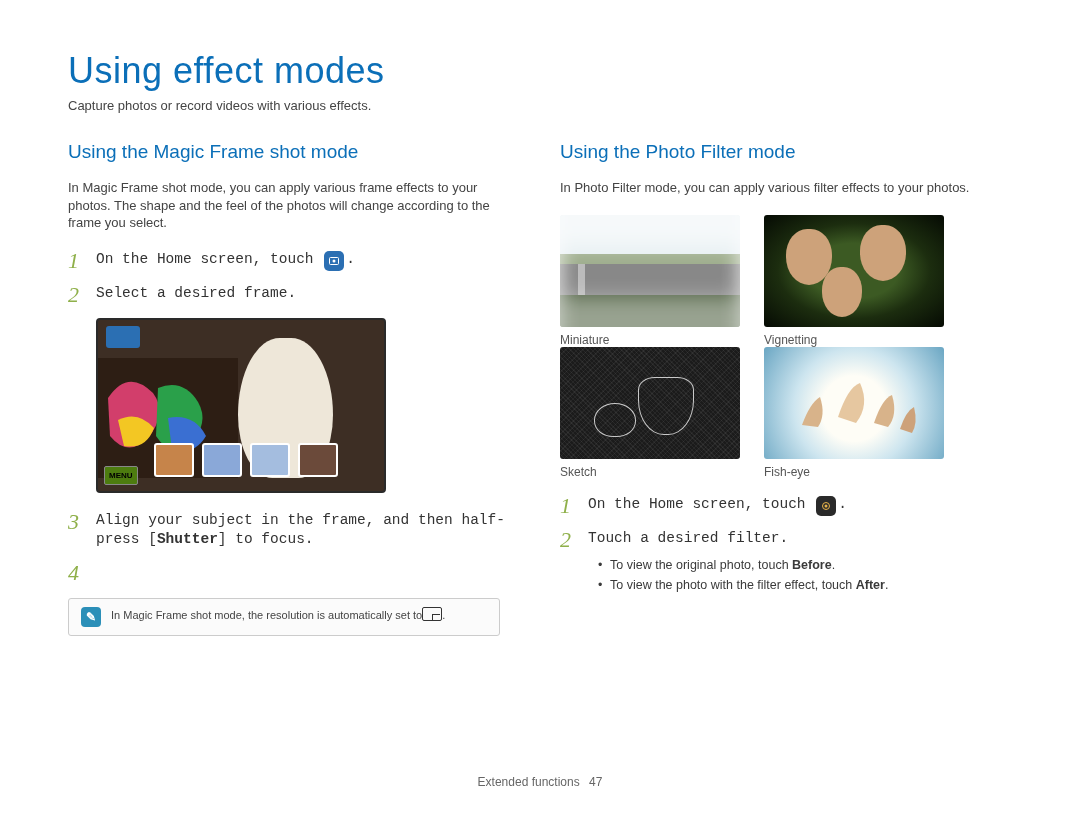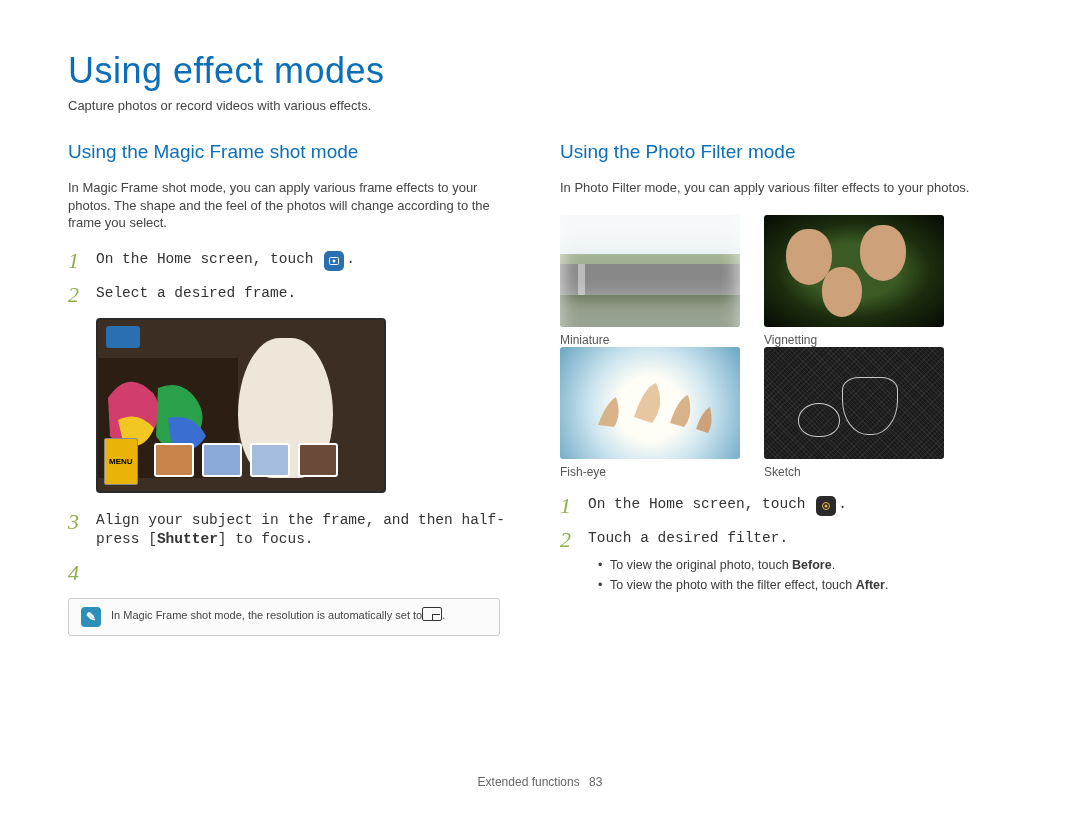--- a/index.html
+++ b/index.html
@@ -16,21 +16,21 @@
   .step-text { font-size: 14.5px; color: #333; line-height: 1.35; font-family: Liberation Mono, monospace; }
   .step-text b { font-weight: 700; }
   .icon-pill { display: inline-flex; align-items: center; justify-content: center; width: 20px; height: 20px; border-radius: 5px; vertical-align: -4px; margin: 0 2px; }
   .icon-pill.blue { background: #2b6fb3; }
   .icon-pill.dark { background: #2a2a2a; }
   .icon-pill svg { width: 12px; height: 12px; }
   .screenshot-frame { width: 290px; height: 175px; border: 2px solid #2a2a2a; border-radius: 4px; background: #3d2e24; margin: 6px 0 18px 28px; position: relative; overflow: hidden; }
   .mural { position: absolute; inset: 0; }
   .graffiti { position: absolute; left: 0; top: 38px; width: 140px; height: 120px; }
   .silhouette { position: absolute; left: 140px; top: 18px; width: 95px; height: 140px; background: #eee7d9; border-radius: 44% 44% 36% 36% / 55% 55% 45% 45%; }
-  .menu-badge { position: absolute; left: 6px; bottom: 6px; background: #eab308; color: #000; font-size: 8px; font-weight: 700; padding: 18px 4px; border-radius: 2px; border: 1px solid #888; }
+  .menu-badge { position: absolute; left: 6px; bottom: 6px; background: #4d7c0f; color: #000; font-size: 8px; font-weight: 700; padding: 4px 4px; border-radius: 2px; border: 1px solid #888; }
   .corner-icon { position: absolute; left: 8px; top: 6px; width: 34px; height: 22px; background: #2b6fb3; border-radius: 3px; }
   .thumb { position: absolute; width: 40px; height: 34px; border: 2px solid #fff; border-radius: 3px; }
   .note-box { display: flex; align-items: flex-start; gap: 10px; border: 1px solid #ccc; padding: 8px 12px; border-radius: 3px; background:#fbfbfb; margin: 14px 0 0 0; width: 432px; }
   .note-icon { width: 20px; height: 20px; background: #2b8fb8; border-radius: 4px; display: flex; align-items: center; justify-content: center; color: #fff; font-size: 12px; font-weight: bold; flex-shrink: 0; }
   .note-text { font-size: 11px; color: #444; font-weight: 400; display: flex; align-items: flex-end; flex-wrap: wrap; }
   .size-icon { display: inline-block; width: 20px; height: 14px; border: 1.5px solid #333; border-radius: 2px; position: relative; vertical-align: middle; }
   .size-icon::after { content:""; position:absolute; right:1px; bottom:0px; width:7px; height:5px; border-left:1.5px solid #333; border-top:1.5px solid #333; }
   .filter-grid { display: grid; grid-template-columns: 180px 180px; gap: 0 24px; margin: 4px 0 16px 0; }
   .filter-cell { }
   .filter-sample { width: 180px; height: 112px; border-radius: 3px; margin-bottom: 6px; position: relative; overflow: hidden; }
@@ -133,37 +133,37 @@
         </div>
         <div class="filter-cell">
           <div class="filter-sample sample-vignette">
             <div class="face" style="left:22px; top:14px;"></div>
             <div class="face" style="left:96px; top:10px;"></div>
             <div class="face" style="left:58px; top:52px; width:40px; height:50px;"></div>
           </div>
           <div class="filter-label">Vignetting</div>
         </div>
         <div class="filter-cell">
+          <div class="filter-sample sample-sketch">
+            <div class="pitcher"></div>
+            <div style="position:absolute; left:34px; top:56px; width:42px; height:34px; border:1.5px solid #c9c9c9; border-radius:50% 50% 46% 46%;"></div>
+          </div>
+          <div class="filter-label">Sketch</div>
+        </div>
+        <div class="filter-cell">
           <div class="filter-sample sample-fisheye">
             <svg viewBox="0 0 180 112" style="position:absolute;inset:0;">
               <ellipse cx="90" cy="62" rx="82" ry="50" fill="none" stroke="#ddd" stroke-width="0"></ellipse>
               <path d="M38 78 q8 -22 18 -28 q6 18 -2 30 z" fill="#d8b38a"></path>
               <path d="M74 70 q10 -30 22 -34 q10 22 -4 40 z" fill="#e6c7a0"></path>
               <path d="M110 76 q8 -24 18 -28 q6 20 -4 32 z" fill="#d8b38a"></path>
               <path d="M136 82 q6 -18 14 -22 q4 16 -2 26 z" fill="#cda27a"></path>
             </svg>
           </div>
           <div class="filter-label">Fish-eye</div>
-        </div>
-        <div class="filter-cell">
-          <div class="filter-sample sample-sketch">
-            <div class="pitcher"></div>
-            <div style="position:absolute; left:34px; top:56px; width:42px; height:34px; border:1.5px solid #c9c9c9; border-radius:50% 50% 46% 46%;"></div>
-          </div>
-          <div class="filter-label">Sketch</div>
         </div>
       </div>
 
       <div class="step">
         <span class="step-num">1</span>
         <span class="step-text">
           <span>On the Home screen, touch </span><span class="icon-pill dark">
               <svg viewBox="0 0 24 24">
                 <circle cx="12" cy="12" r="7" fill="none" stroke="#e6b24a" stroke-width="2"></circle>
                 <circle cx="12" cy="12" r="3" fill="#e6b24a"></circle>
@@ -184,15 +184,15 @@
         <li>
           <span>To view the photo with the filter effect, touch </span><b>After</b><span>.</span>
         </li>
       </ul>
 
     </div>
   </div>
 
   <div class="footer">
     <span>Extended functions</span>
-    <span class="pg">83</span>
+    <span class="pg">47</span>
   </div>
 </div>
 
 </body></html>

